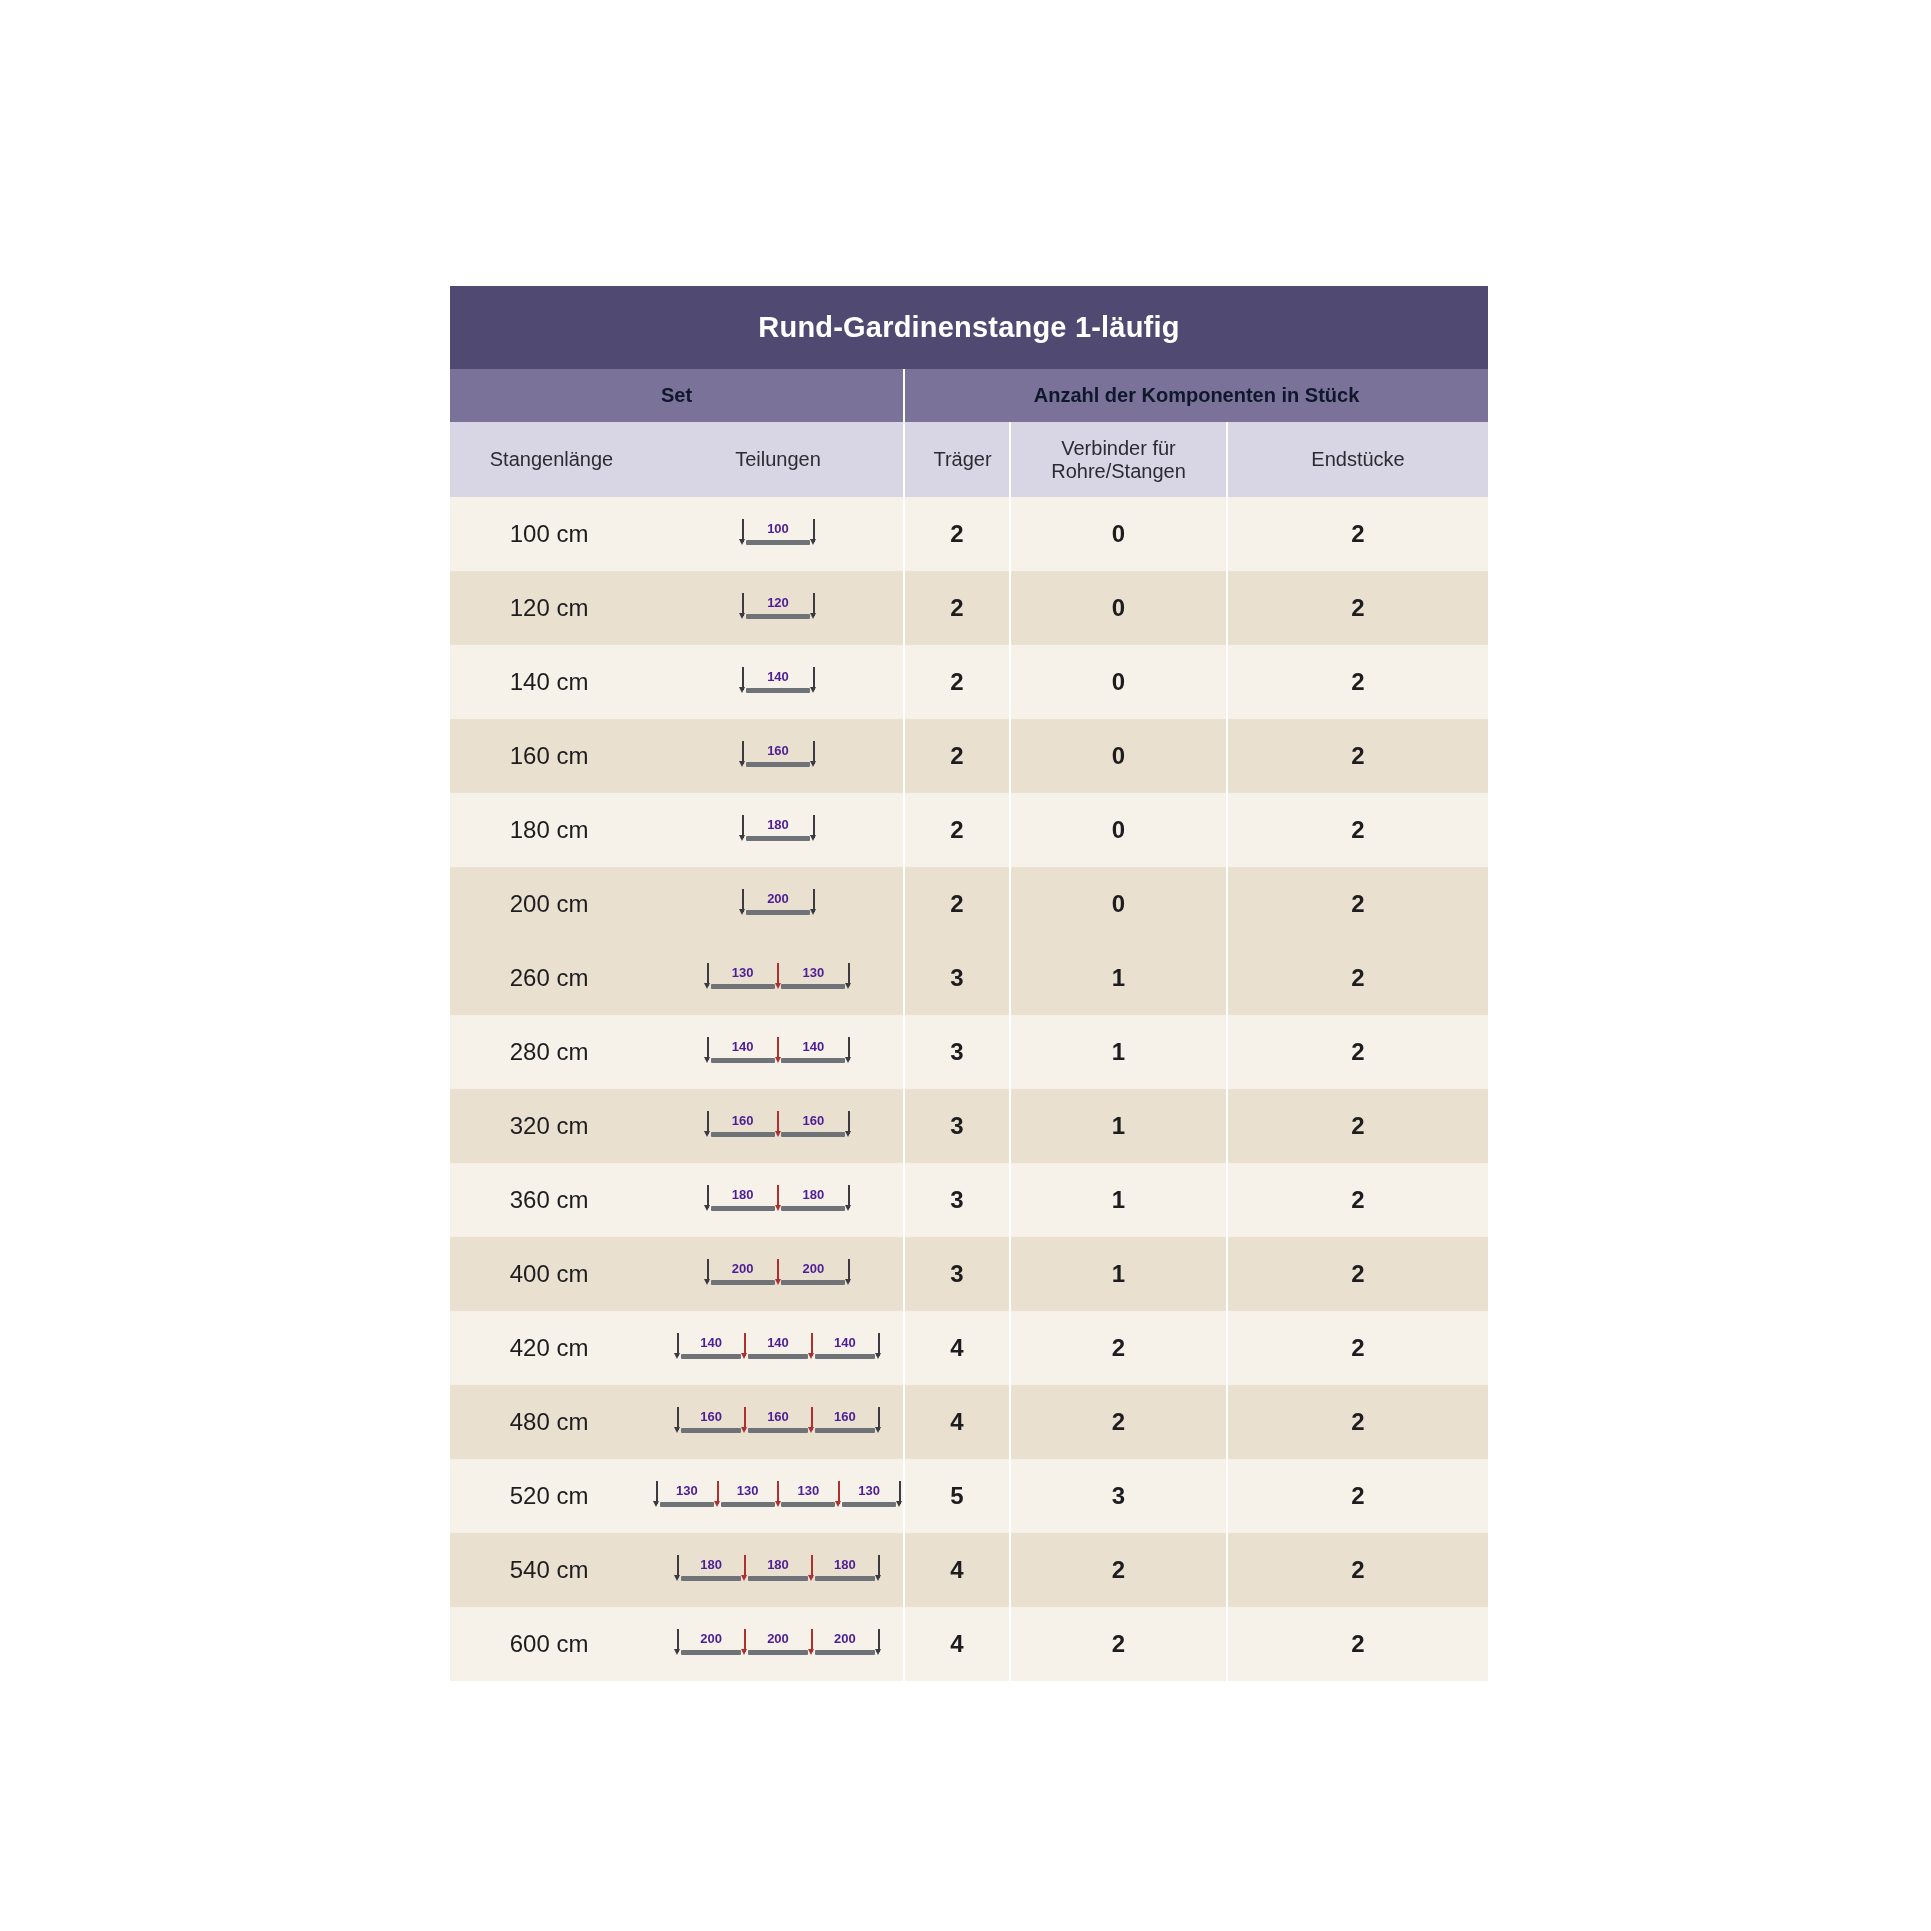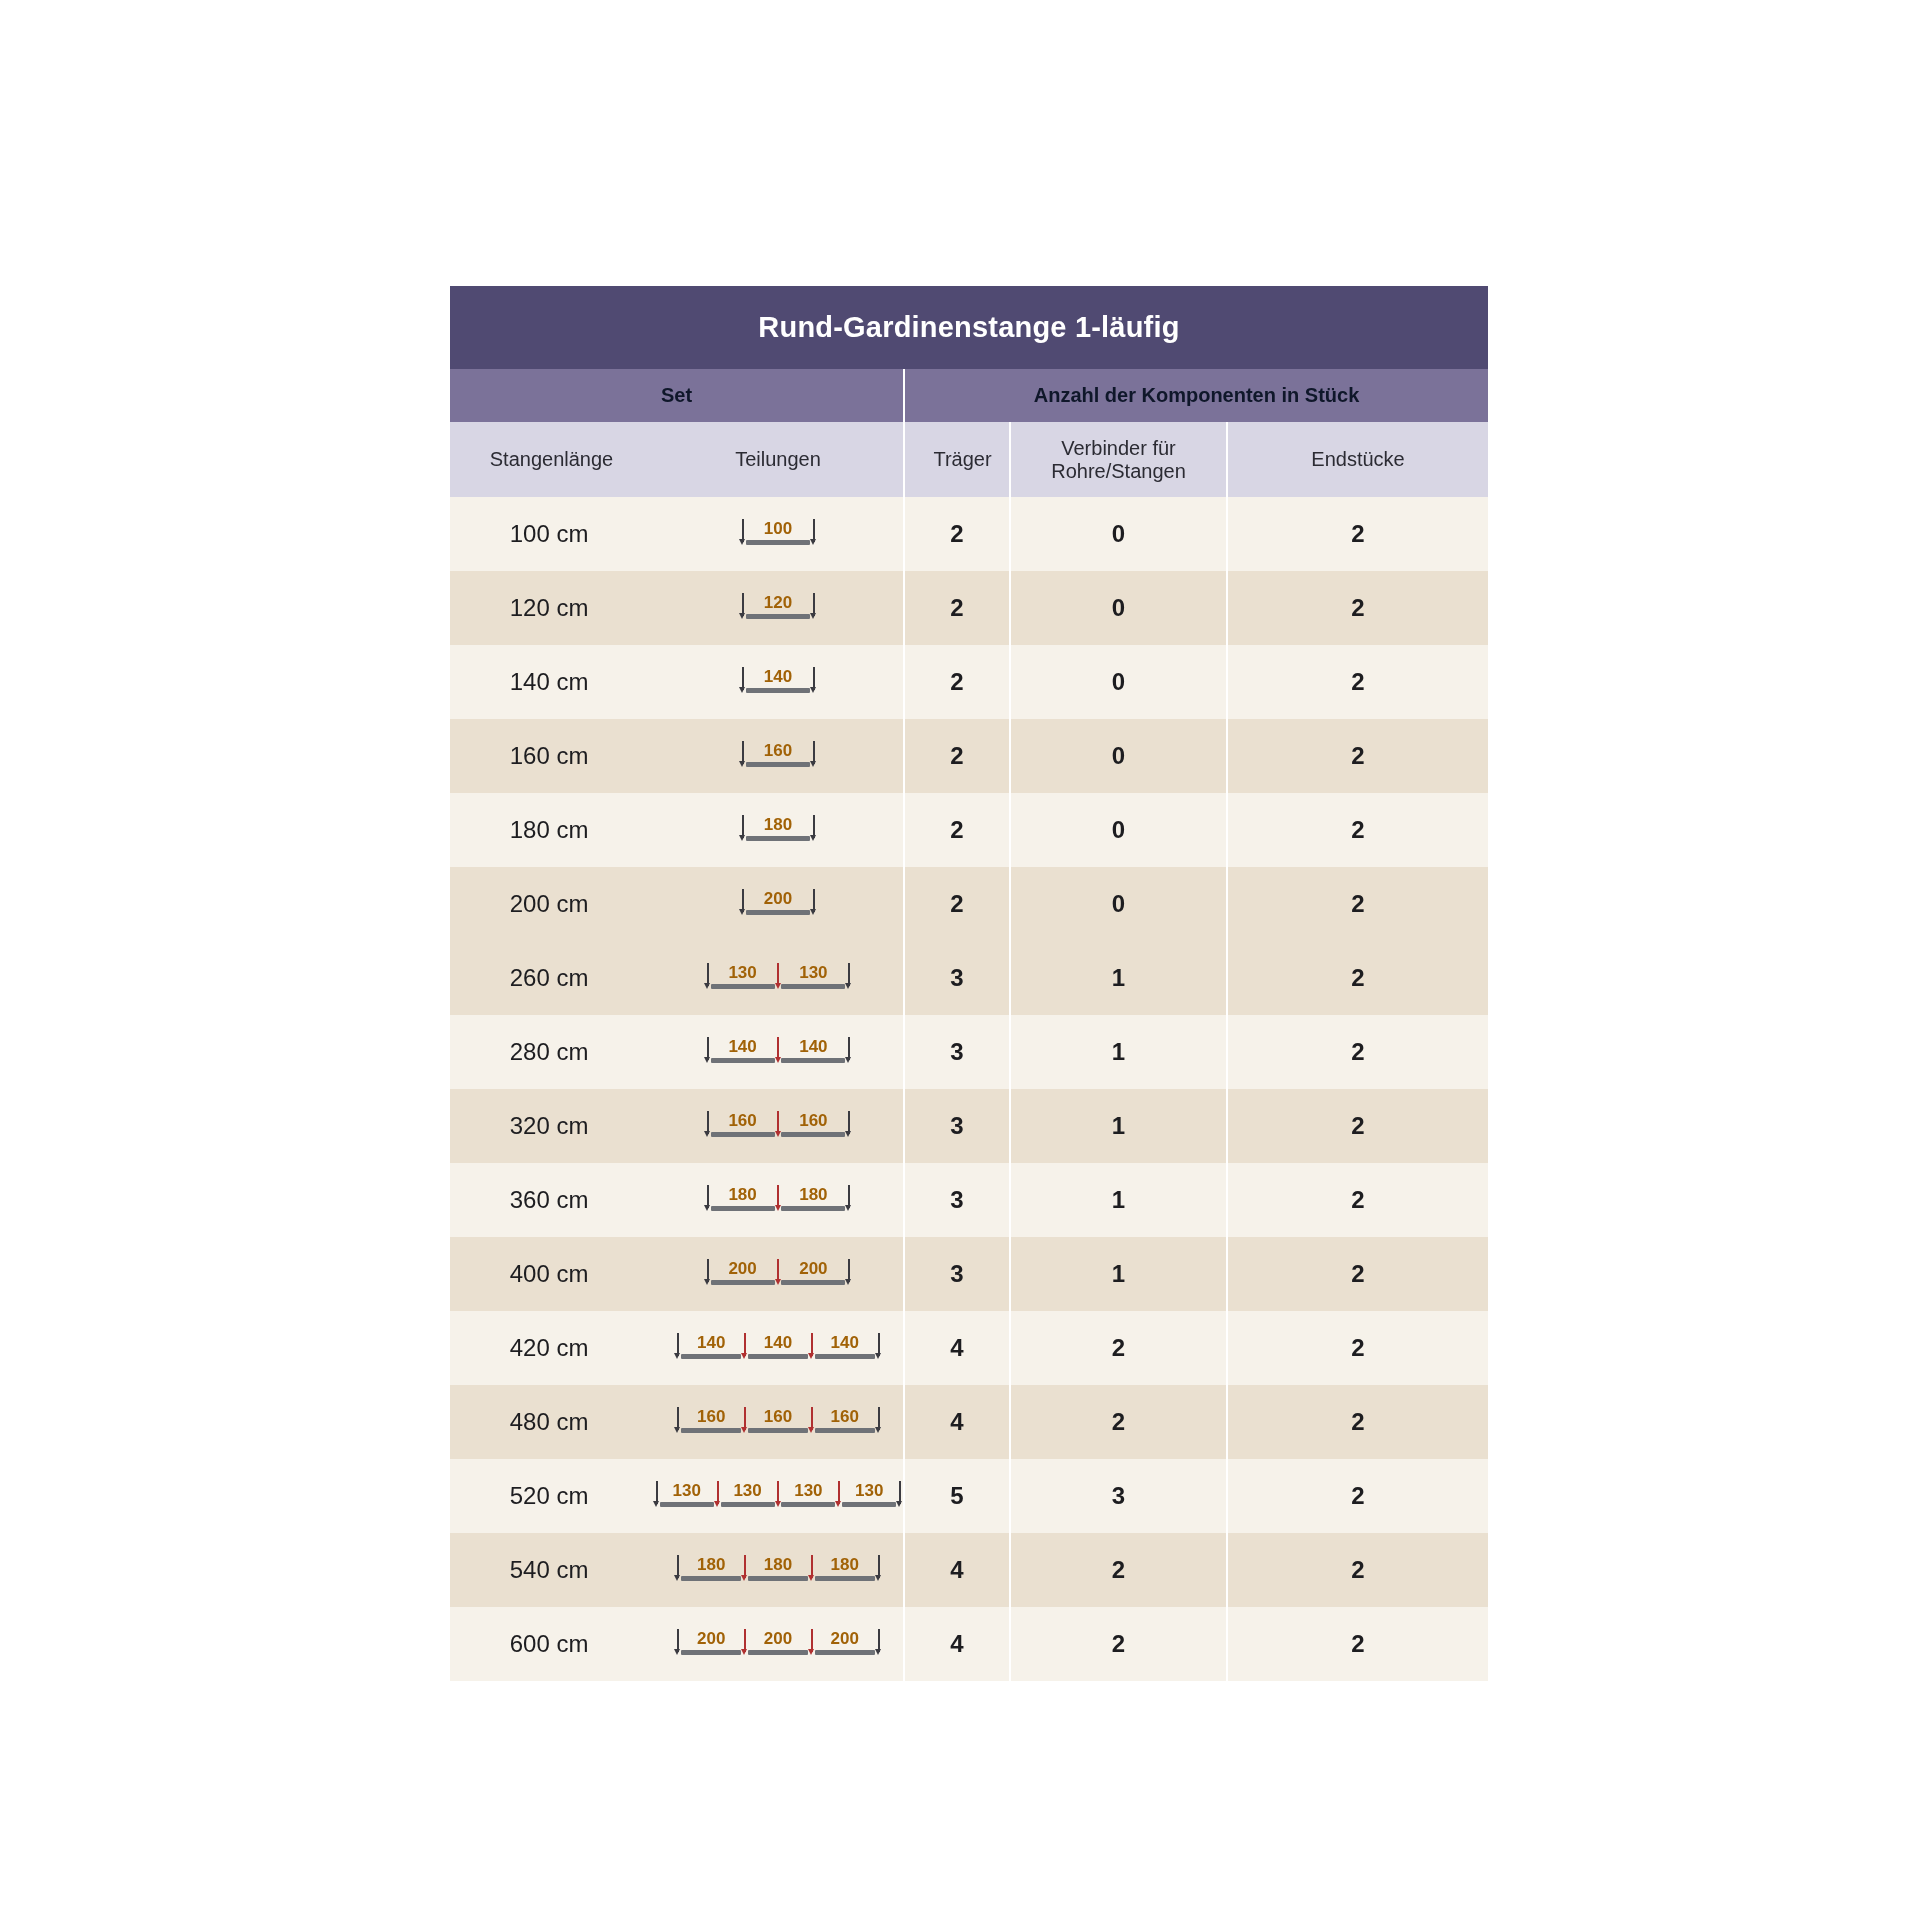--- a/index.html
+++ b/index.html
@@ -135,23 +135,23 @@
     left: 0;
     right: 0;
     bottom: 5.8px;
     height: 4.8px;
     background: #6f7277;
     border-radius: 1px;
   }
   .seg .label {
     position: relative;
     z-index: 2;
-    font-size: 17px;
+    font-size: 13px;
     font-weight: bold;
-    color: #a16207;
+    color: #4c1d95;
     background: transparent;
     padding: 0 4.8px;
     line-height: 1;
     margin-bottom: 5.8px;
   }
   
   .tick {
     position: relative;
     width: 6.8px;
     height: 39px;

